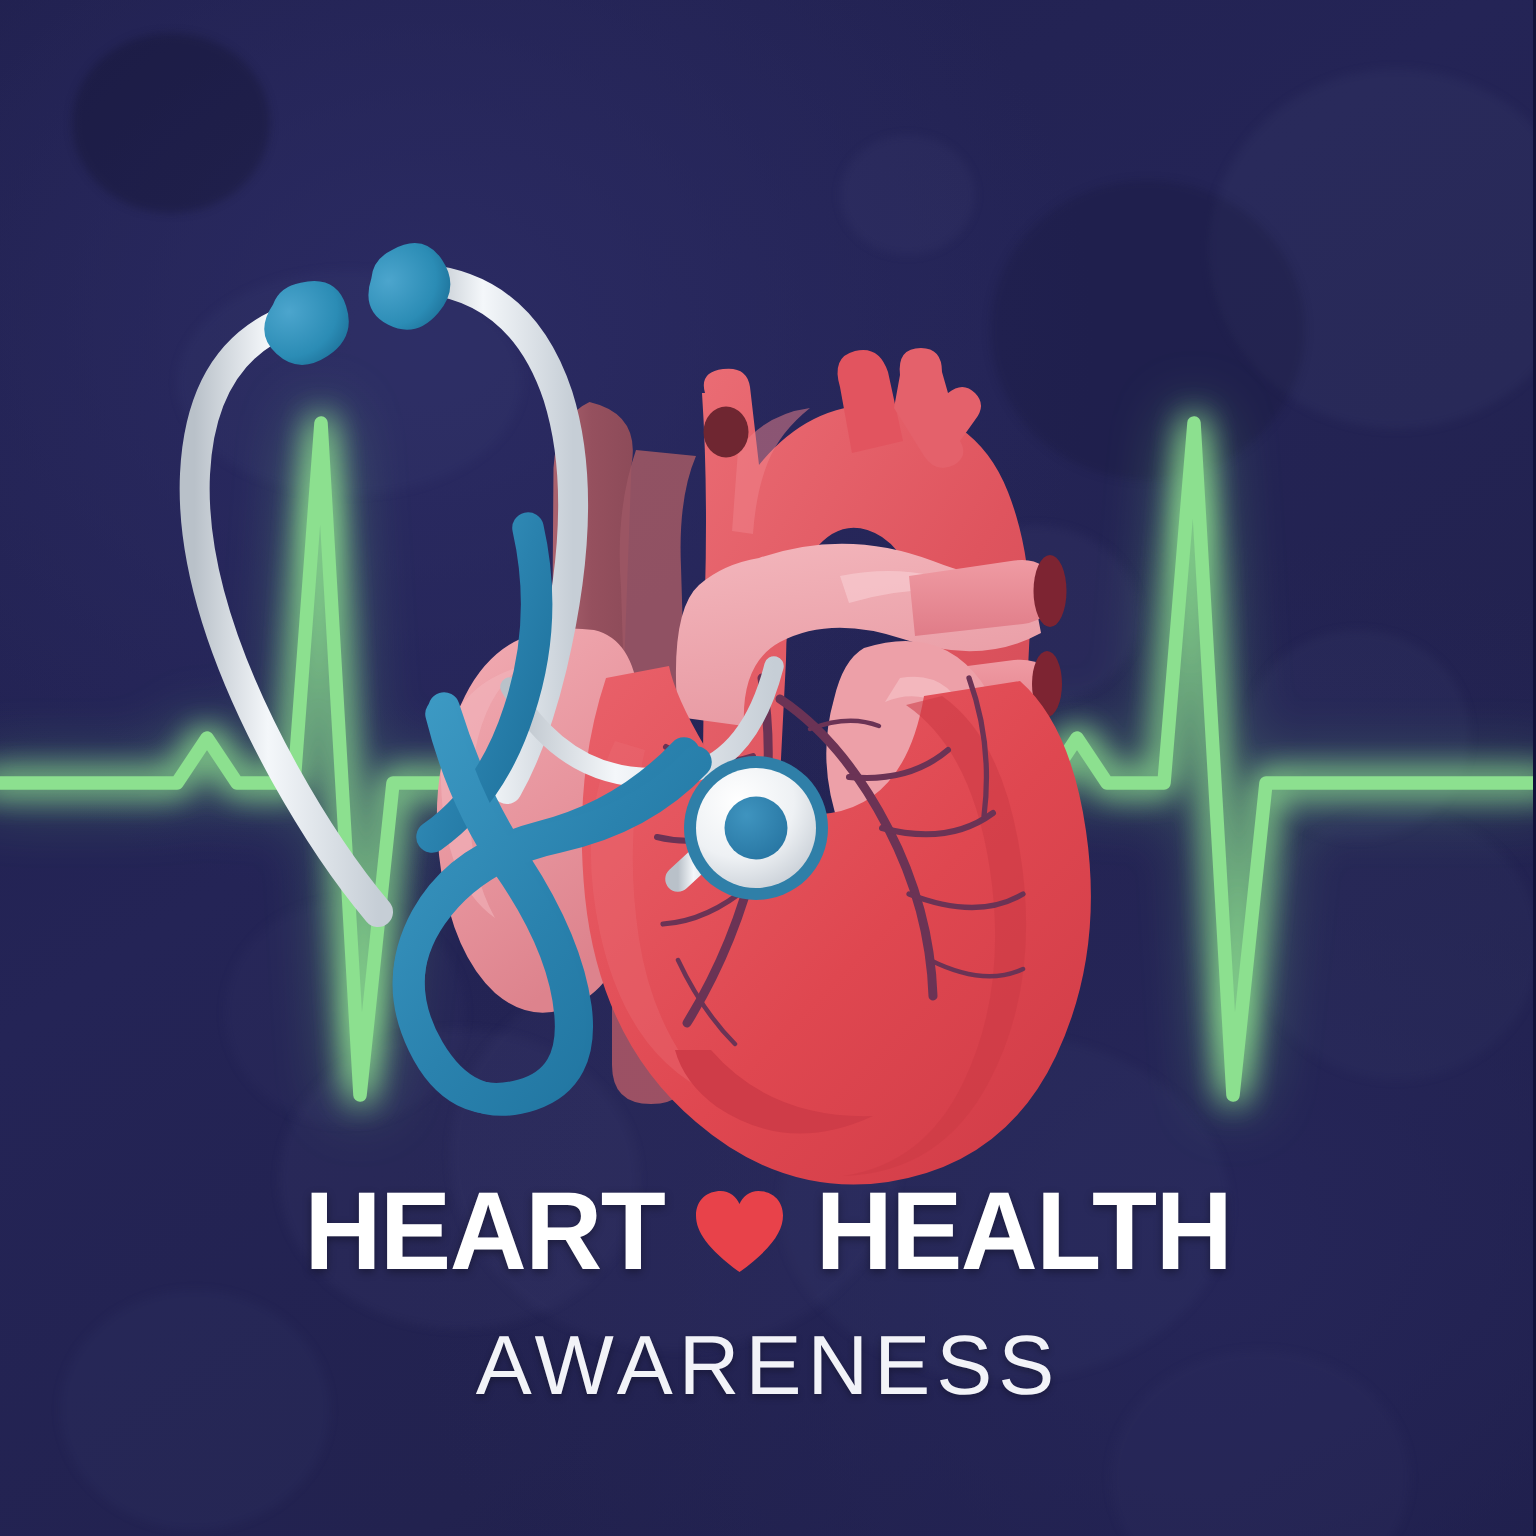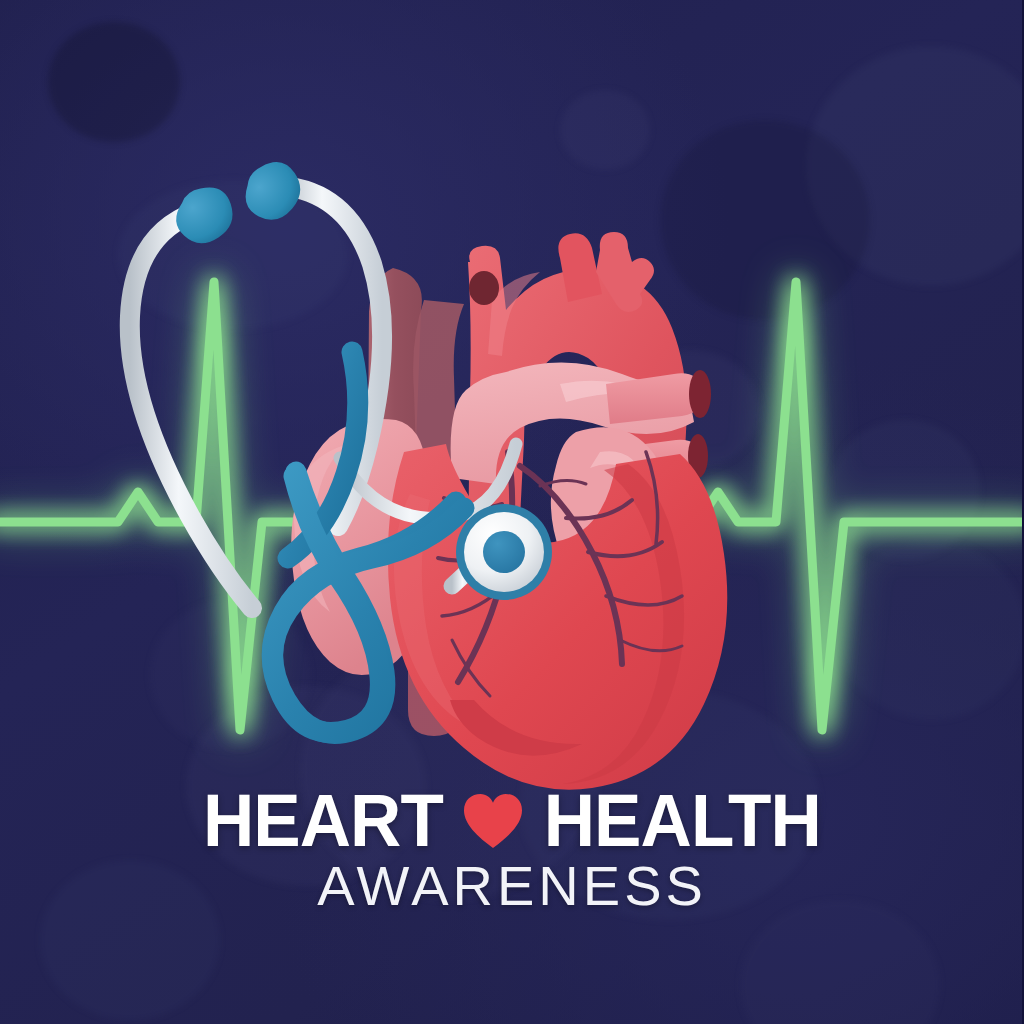--- a/index.html
+++ b/index.html
@@ -23,21 +23,21 @@
   .title-main{
     display:flex;align-items:center;justify-content:center;gap:14px;
     font-size:74px;font-weight:bold;color:#ffffff;
     letter-spacing:-1px;line-height:1;
     text-shadow:0 2px 6px rgba(0,0,0,.35);
     font-family:"Liberation Sans", sans-serif;
   }
   .title-main span.word{transform:scaleX(.96);display:inline-block;}
   .heart-glyph{width:62px;height:58px;flex:0 0 auto;}
   .title-sub{
-    margin-top:0;
+    margin-top:24px;
     font-size:56px;font-weight:300;color:#f2f3f8;
     letter-spacing:4px;line-height:1;
     text-shadow:0 2px 5px rgba(0,0,0,.3);
   }
 </style>
 </head>
 <body>
 
 <div id="poster">
 

